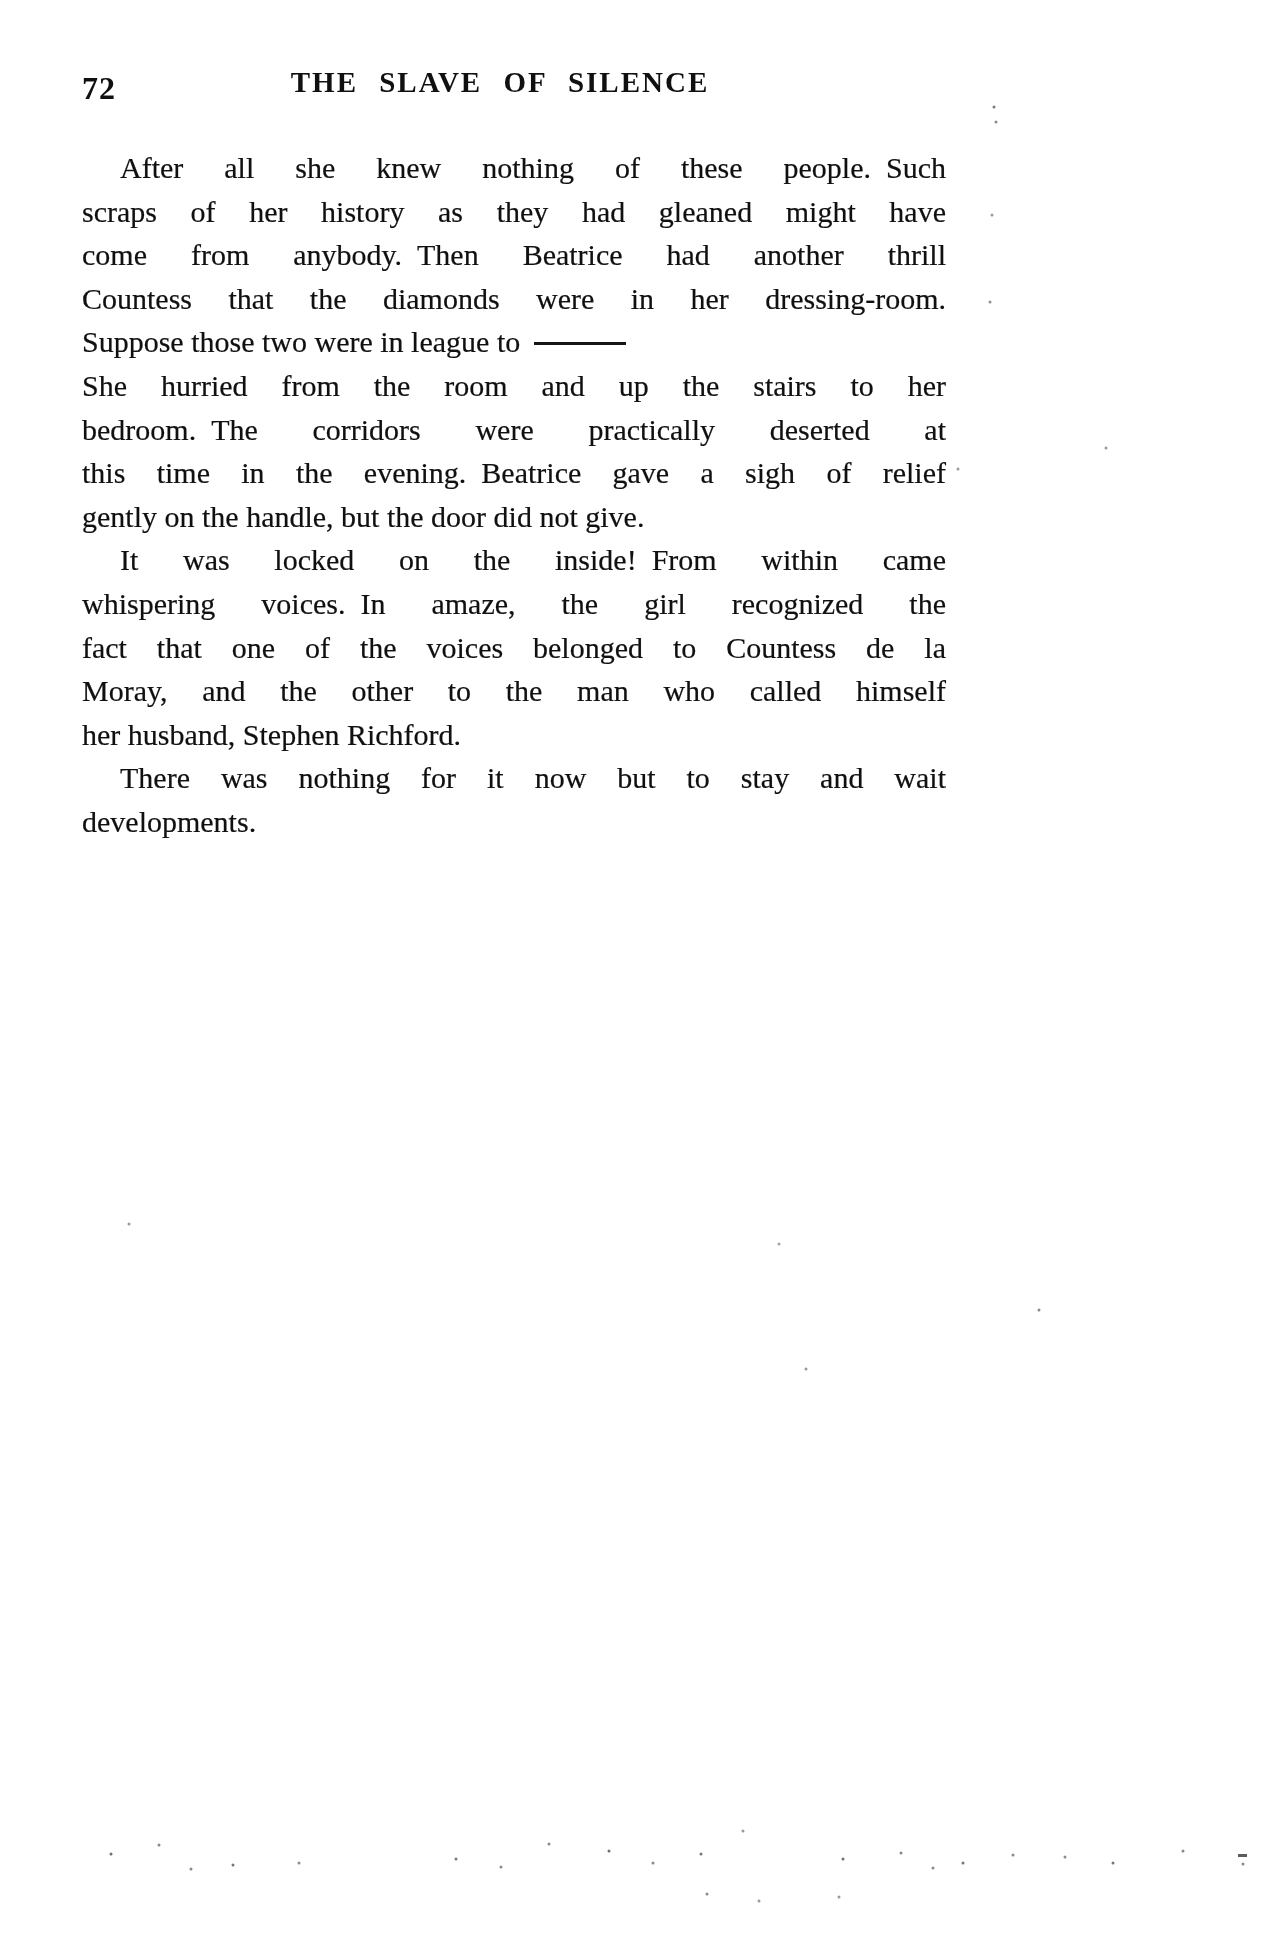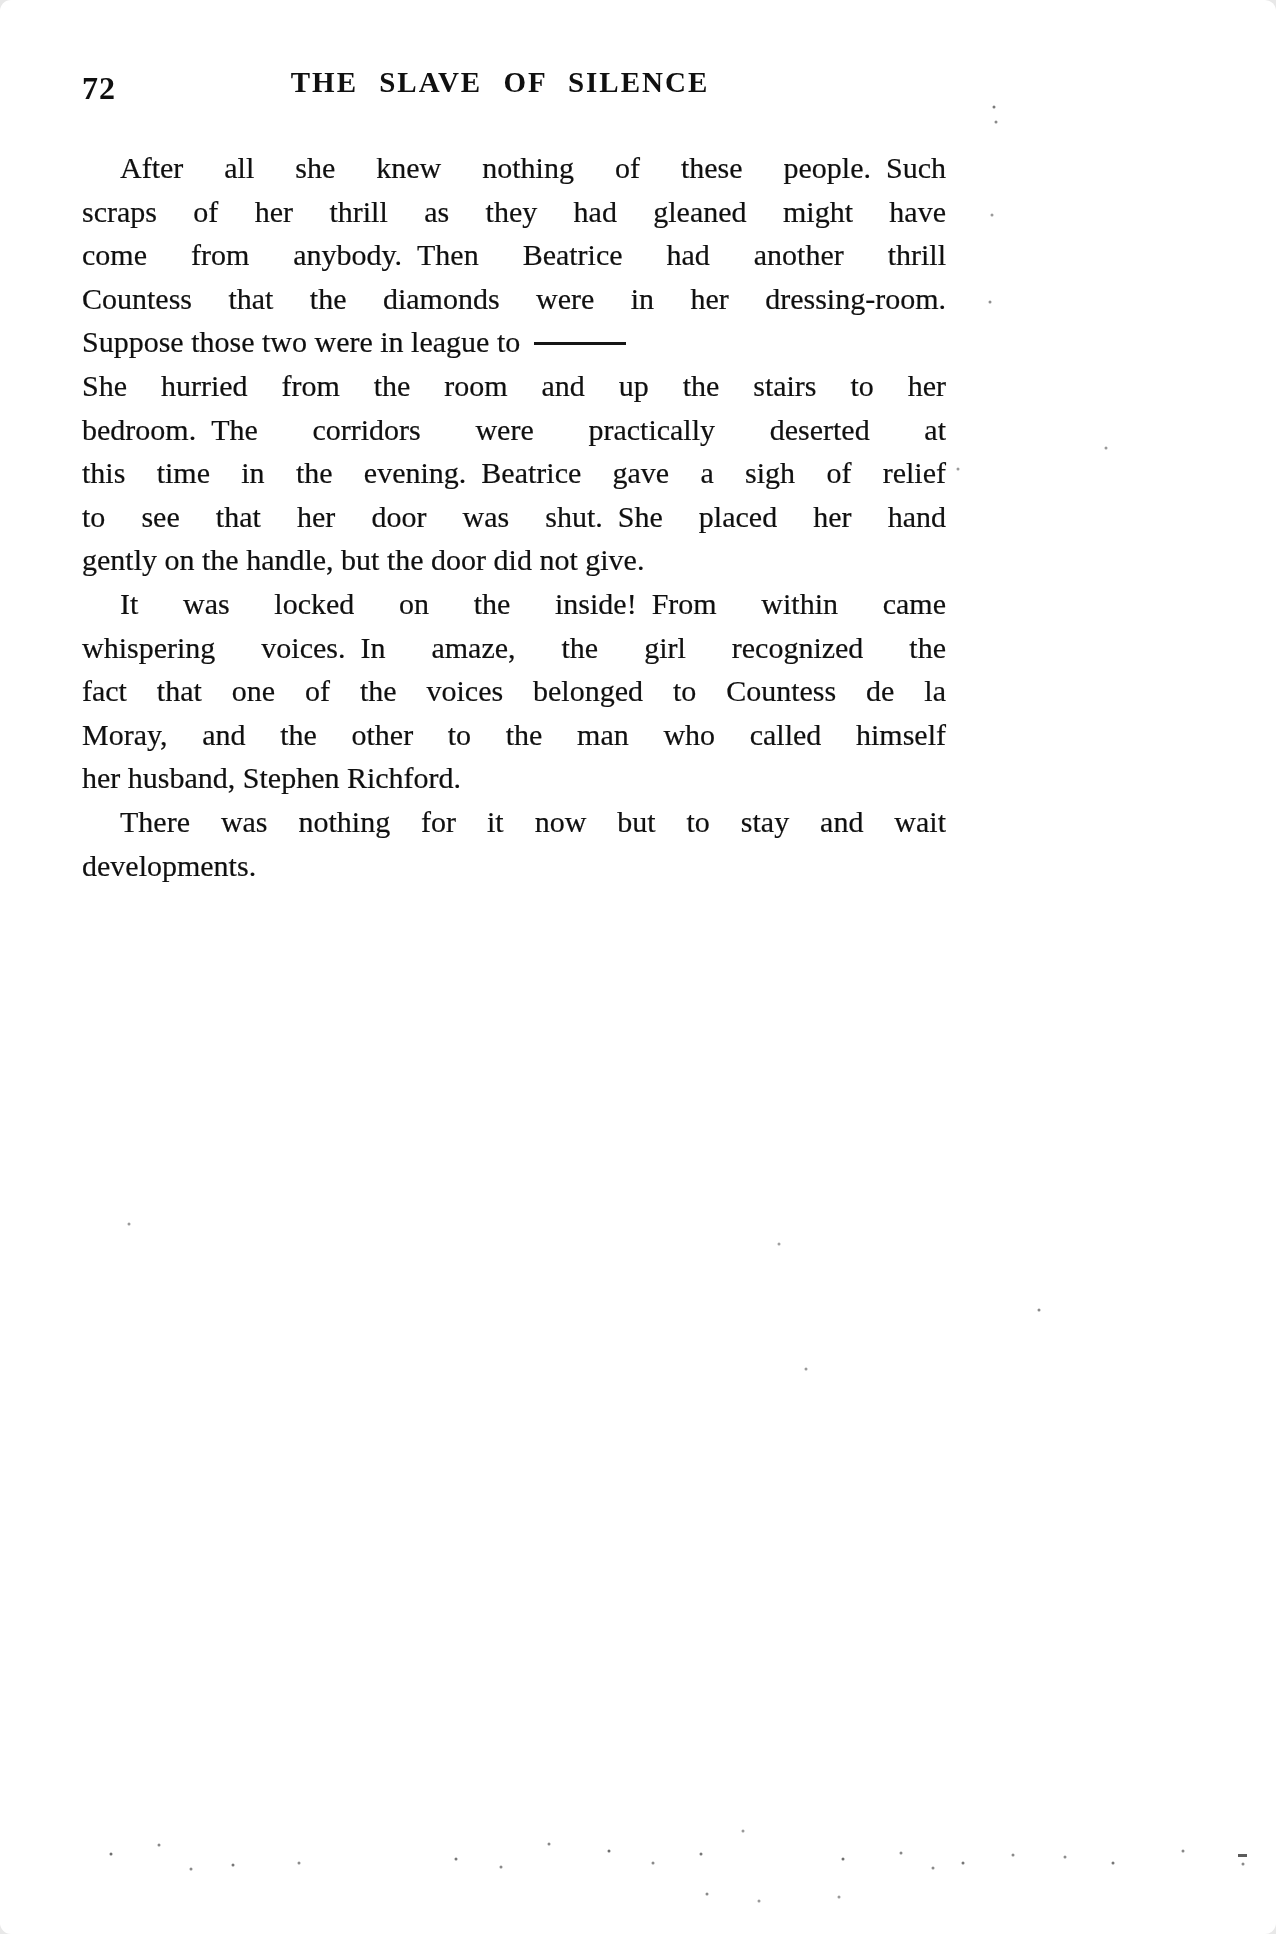--- a/index.html
+++ b/index.html
@@ -3,21 +3,20 @@
 <meta charset="utf-8">
 <style>
   html,body{margin:0;padding:0;background:#e8e8e8;}
   .page{
     position:relative;
     width:1276px;height:1934px;
     background:#ffffff;
     overflow:hidden;
     font-family:"Liberation Serif","DejaVu Serif",serif;
     color:#101010;
-    border-radius:11px;
   }
   
   .header{
     position:absolute;top:66px;left:82px;width:864px;height:44px;
   }
   .pagenum{
     position:absolute;left:0;top:4px;
     font-size:32px;font-weight:bold;letter-spacing:1px;
   }
   .title{
@@ -97,31 +96,30 @@
 
   <div class="header">
     <span class="pagenum">72</span>
     <div class="title">THE SLAVE OF SILENCE</div>
   </div>
 
   <div class="text-block">
 
     <div class="para">
       <div class="line indent"><span>After all she knew nothing of these people. Such</span></div>
-      <div class="line"><span>scraps of her thrill as they had gleaned might have</span></div>
+      <div class="line"><span>scraps of her history as they had gleaned might have</span></div>
       <div class="line"><span>come from anybody. Then Beatrice had another thrill</span></div>
       <div class="line"><span>Countess that the diamonds were in her dressing-room.</span></div>
       <div class="line last"><span>Suppose those two were in league to</span><span class="rule-dash"></span></div>
     </div>
 
     <div class="para">
       <div class="line"><span>She hurried from the room and up the stairs to her</span></div>
       <div class="line"><span>bedroom. The corridors were practically deserted at</span></div>
       <div class="line"><span>this time in the evening. Beatrice gave a sigh of relief</span></div>
-      <div class="line"><span>to see that her door was shut. She placed her hand</span></div>
       <div class="line last"><span>gently on the handle, but the door did not give.</span></div>
     </div>
 
     <div class="para">
       <div class="line indent"><span>It was locked on the inside! From within came</span></div>
       <div class="line"><span>whispering voices. In amaze, the girl recognized the</span></div>
       <div class="line"><span>fact that one of the voices belonged to Countess de la</span></div>
       <div class="line"><span>Moray, and the other to the man who called himself</span></div>
       <div class="line last"><span>her husband, Stephen Richford.</span></div>
     </div>

